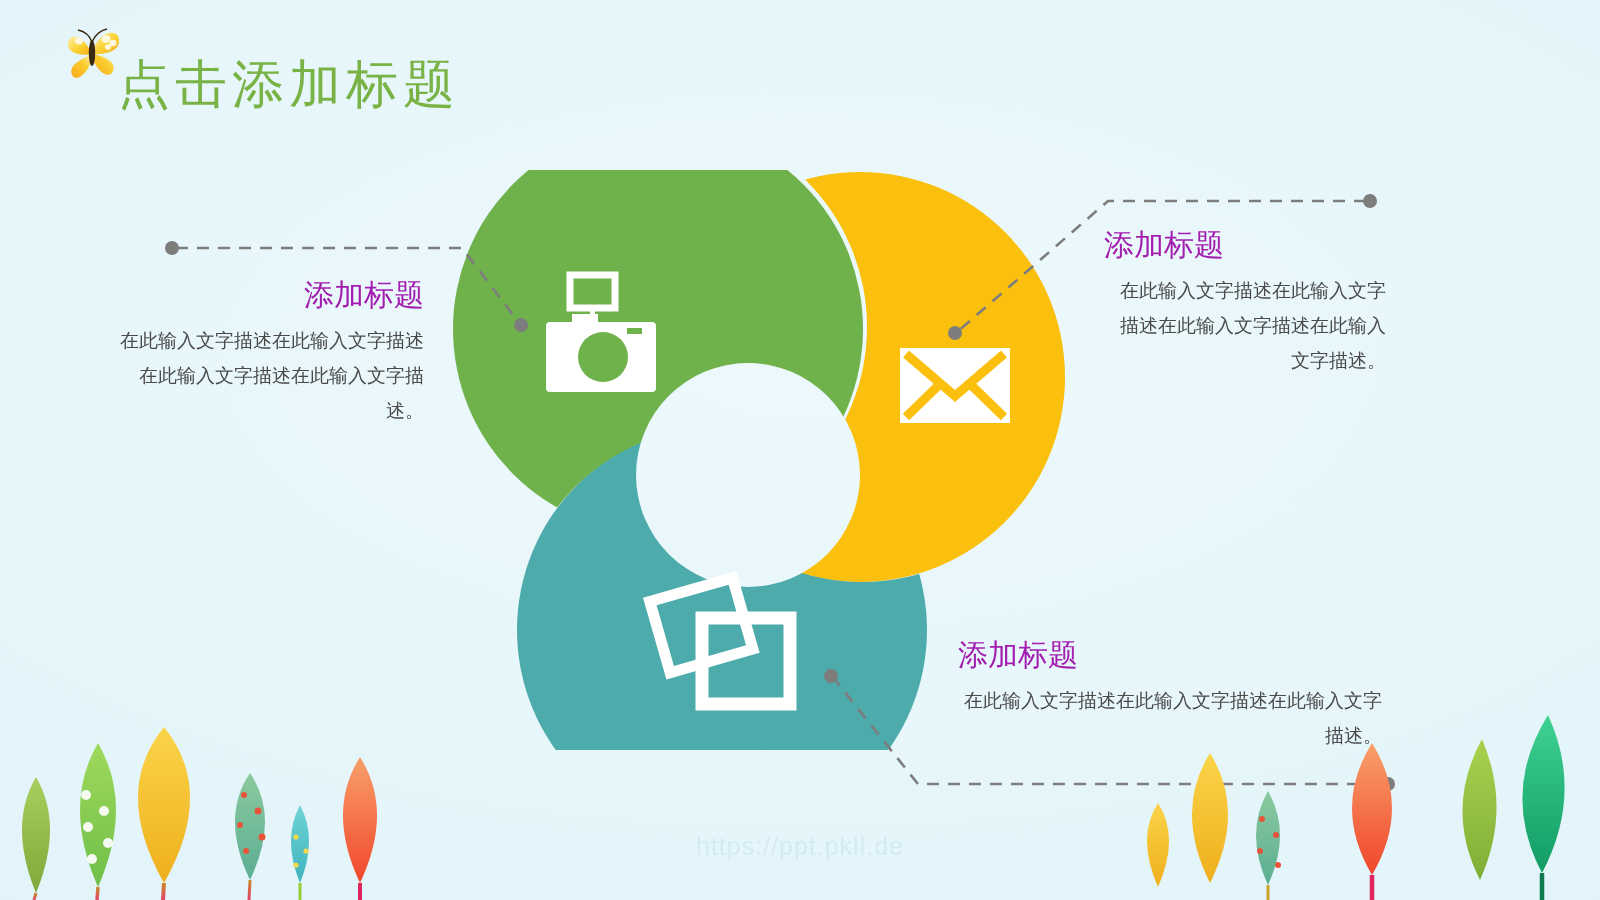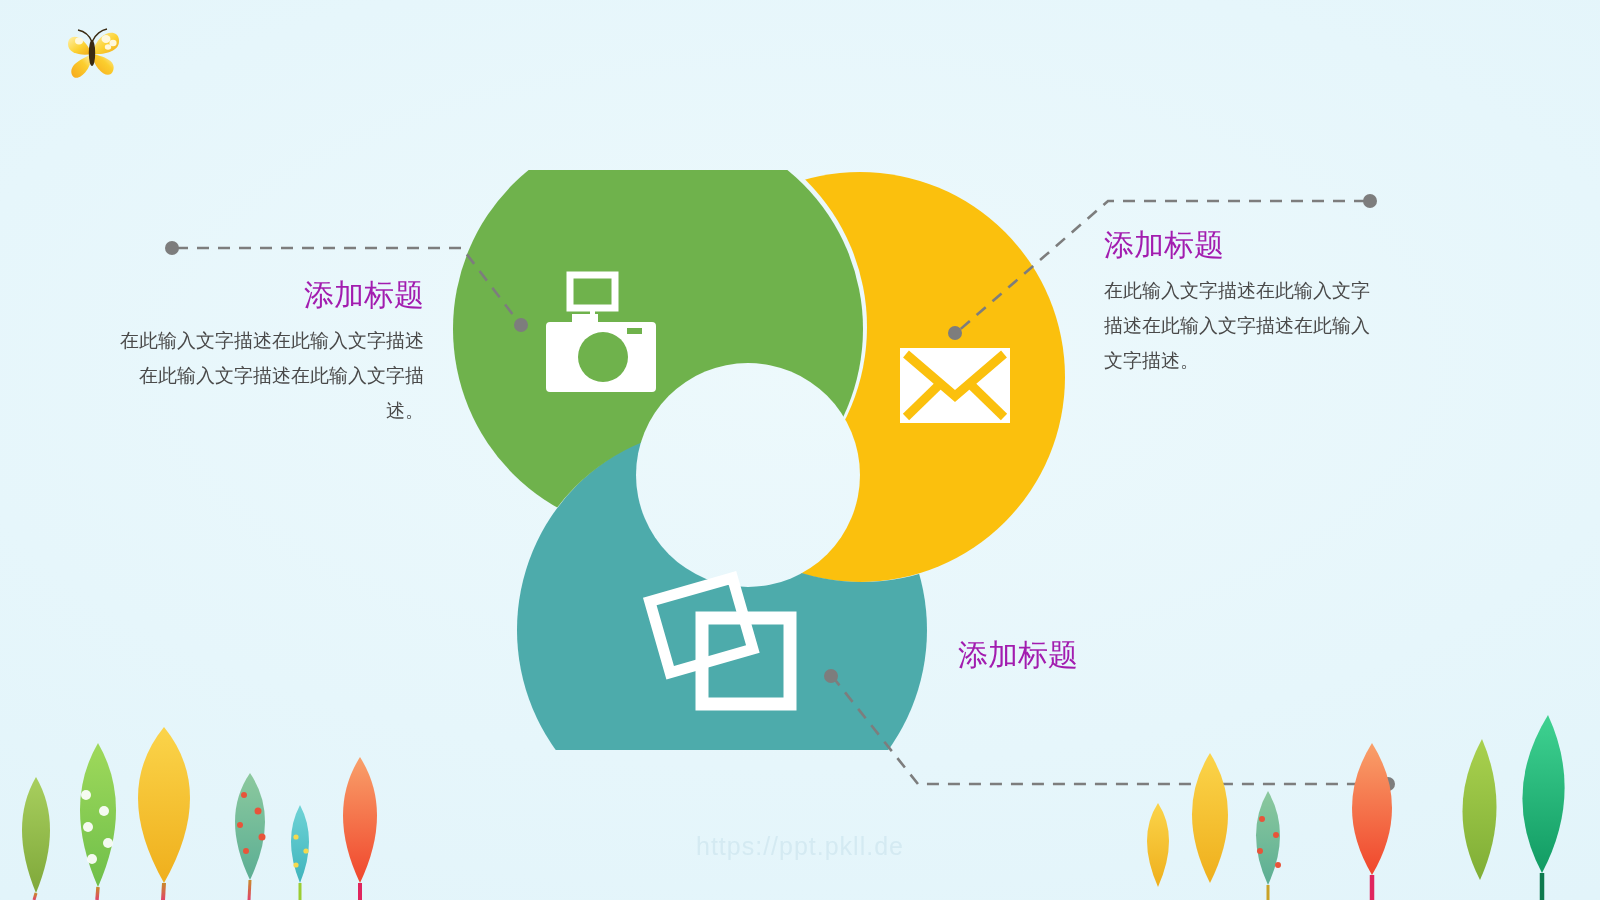--- a/index.html
+++ b/index.html
@@ -31,20 +31,21 @@
 
   
   .callout { position: absolute; }
   .callout .c-title {
     color: #a21caf; font-size: 30px; line-height: 1.15; margin: 0 0 10px 0;
     font-family: "DejaVu Serif", "Liberation Serif", serif; white-space: nowrap;
   }
   .callout .c-body {
     color: #4A4A4A; font-size: 19px; line-height: 1.86; margin: 0;
     font-family: "Liberation Serif", "DejaVu Serif", serif;
+    text-align: right;
   }
   #callout-left { left: 118px; top: 278px; width: 306px; text-align: right; }
   #callout-right-top { left: 1104px; top: 228px; width: 282px; text-align: left; }
   #callout-bottom-right { left: 958px; top: 638px; width: 424px; text-align: left; }
 
   
   #connectors { position: absolute; left: 0; top: 0; width: 1600px; height: 900px; pointer-events: none; }
 
   
   #leaves { position: absolute; left: 0; bottom: 0; width: 1600px; height: 185px; }
@@ -81,20 +82,21 @@
       <path d="M30 30 C 20 8, 6 10, 6 20 C 6 30, 20 32, 30 30 Z" fill="url(#bfA)"></path>
       <path d="M30 30 C 22 34, 6 40, 10 51 C 15 60, 30 46, 30 30 Z" fill="url(#bfB)"></path>
       <ellipse cx="30" cy="29" rx="3.2" ry="13" fill="#3A2A12"></ellipse>
       <ellipse cx="44" cy="15" rx="4.5" ry="4" fill="#FFF8DC"></ellipse>
       <ellipse cx="51" cy="19" rx="3.6" ry="3.2" fill="#FFF8DC"></ellipse>
       <ellipse cx="46" cy="23" rx="3.2" ry="2.8" fill="#FFF8DC"></ellipse>
       <ellipse cx="17" cy="17" rx="4" ry="3.4" fill="#FFF8DC"></ellipse>
       <path d="M30 18 C 33 10, 40 6, 45 5" stroke="#3A2A12" stroke-width="1.4" fill="none"></path>
       <path d="M30 18 C 27 10, 21 7, 16 6" stroke="#3A2A12" stroke-width="1.4" fill="none"></path>
     </svg>
+    <div id="page-title">点击添加标题</div>
   </div>
 
   <svg id="rings" viewBox="0 0 660 580">
     <defs>
 
       <mask id="holeMask">
         <rect x="0" y="0" width="660" height="580" fill="#fff"></rect>
         <circle cx="318" cy="305" r="112" fill="#000"></circle>
       </mask>
 
@@ -173,20 +175,21 @@
     <p class="c-body">在此输入文字描述在此输入文字描述在此输入文字描述在此输入文字描述。</p>
   </div>
 
   <div class="callout" id="callout-right-top">
     <p class="c-title">添加标题</p>
     <p class="c-body">在此输入文字描述在此输入文字描述在此输入文字描述在此输入文字描述。</p>
   </div>
 
   <div class="callout" id="callout-bottom-right">
     <p class="c-title">添加标题</p>
+    <p class="c-body">在此输入文字描述在此输入文字描述在此输入文字描述。</p>
   </div>
 
   <svg id="leaves" viewBox="0 0 1600 185">
     <defs>
       <linearGradient id="gOlive" x1="0" y1="0" x2="0" y2="1">
           <stop offset="0%" stop-color="#A8CF5E"></stop>
           <stop offset="100%" stop-color="#7FA83A"></stop>
         </linearGradient>
       <linearGradient id="gGreen" x1="0" y1="0" x2="0" y2="1">
           <stop offset="0%" stop-color="#9FD95B"></stop>

